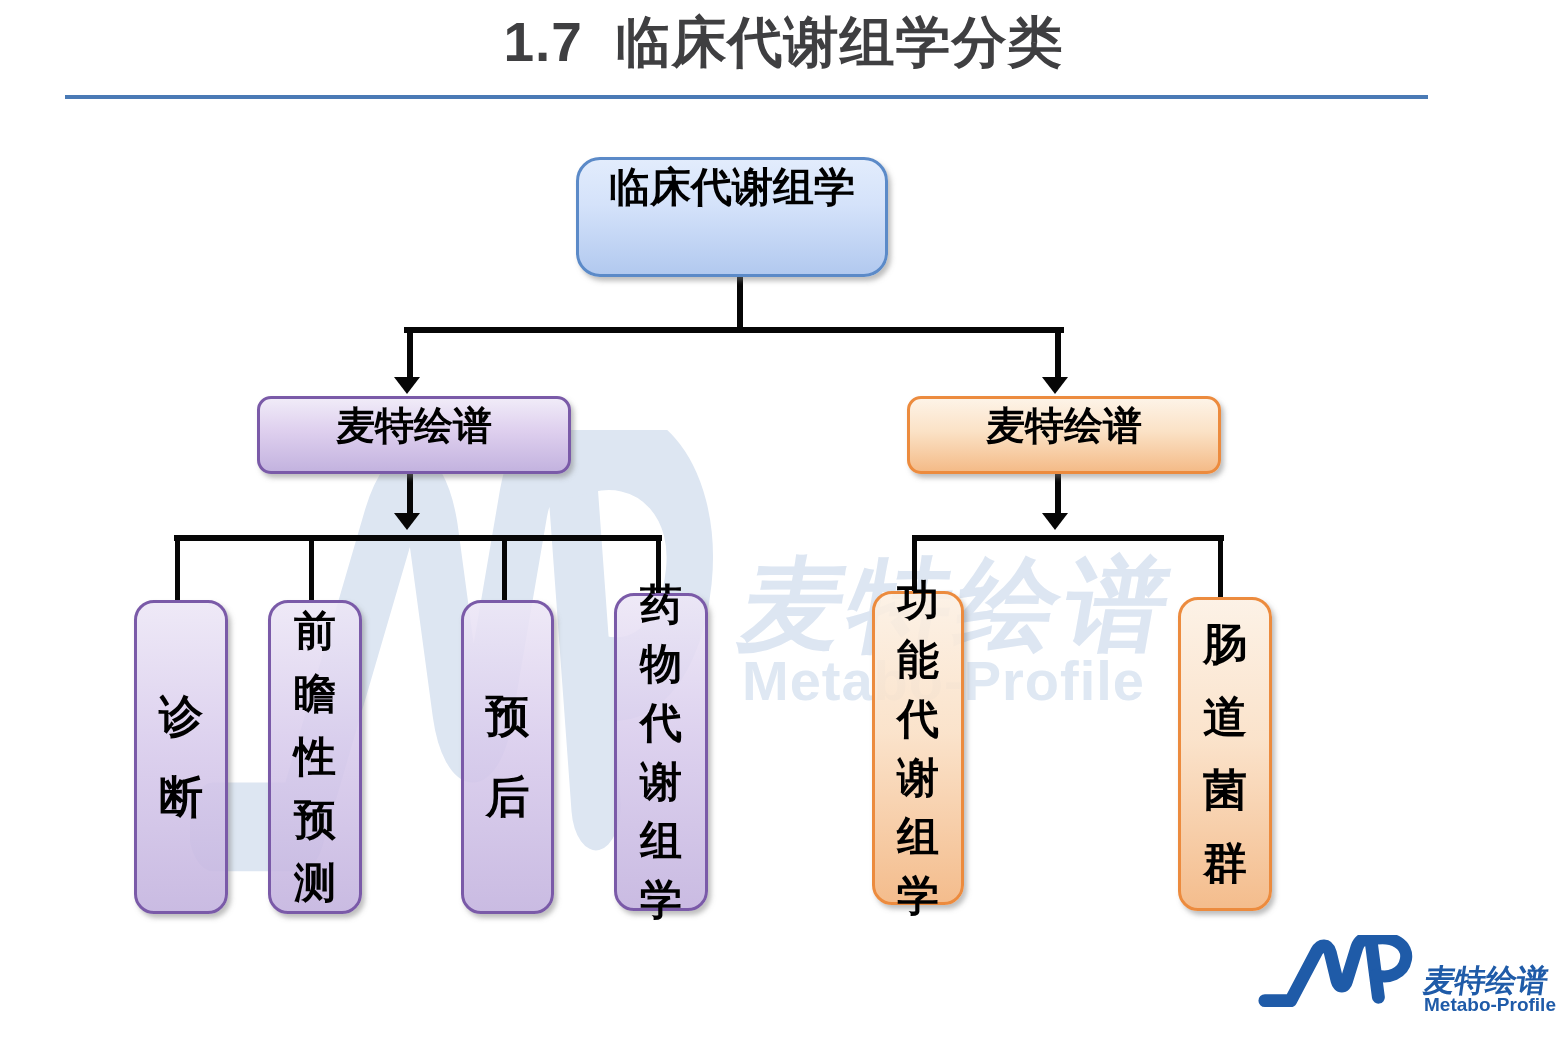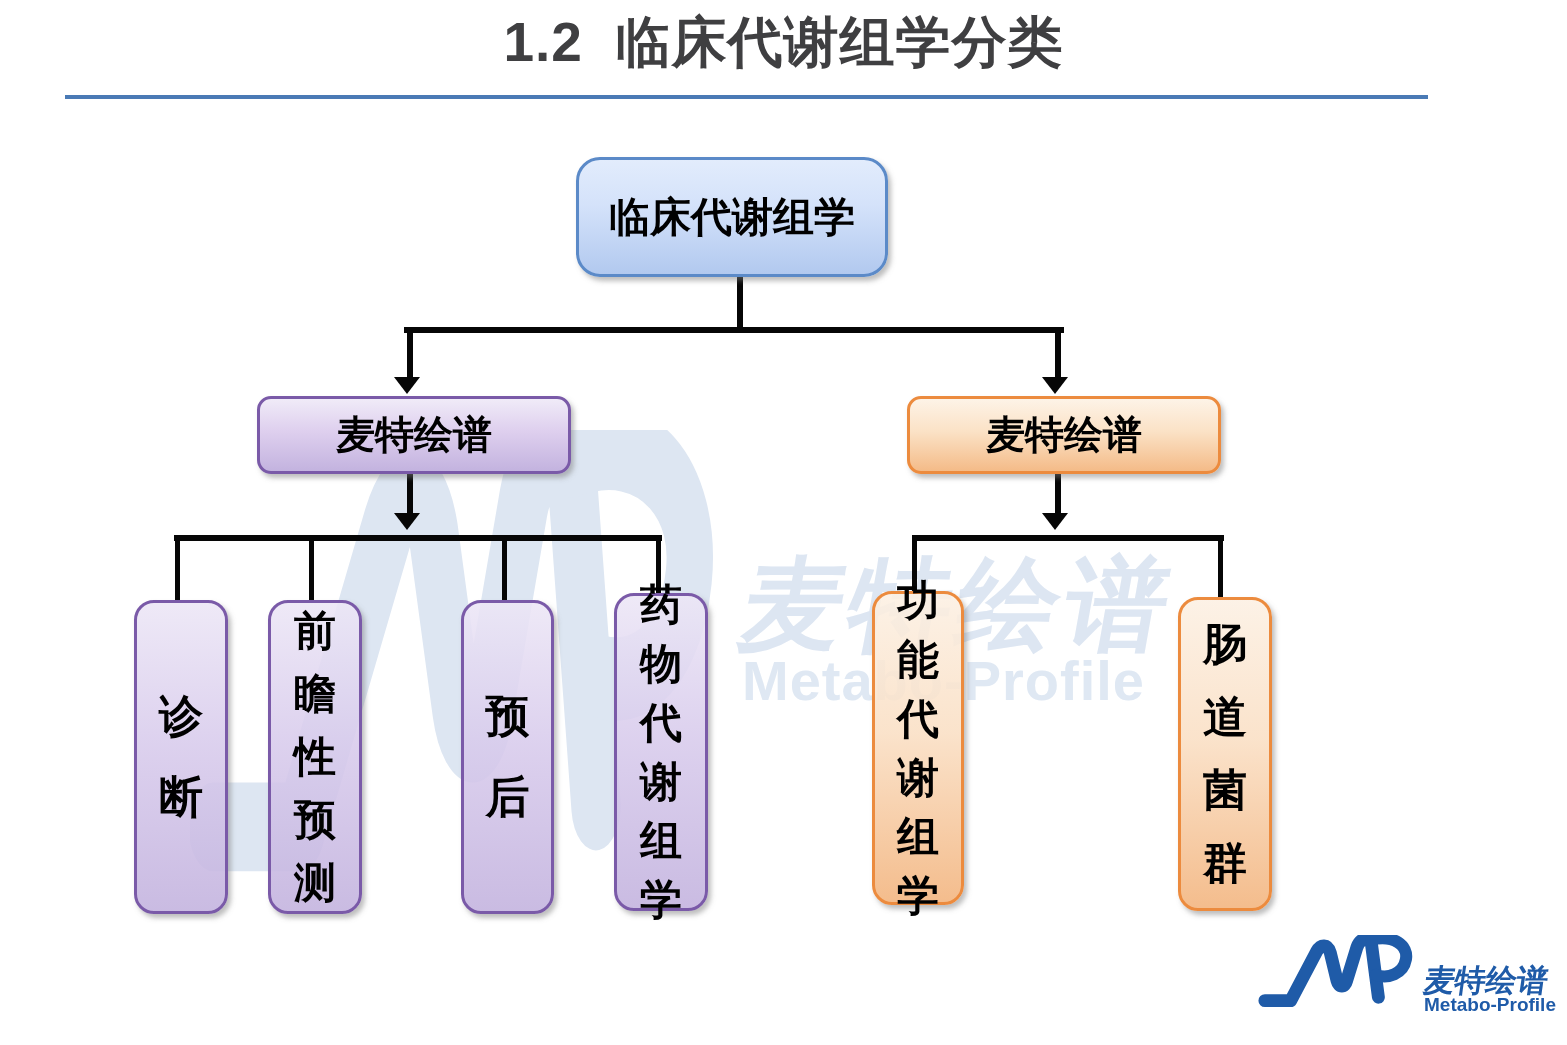--- a/index.html
+++ b/index.html
@@ -18,21 +18,21 @@
   .wm-en{position:absolute;left:742px;top:648px;font-size:56px;font-weight:800;
          color:#dfe8f3;letter-spacing:1px;white-space:nowrap;}
 
   
   .line{position:absolute;background:#060606;}
   .arrow{position:absolute;width:0;height:0;
          border-left:13px solid transparent;border-right:13px solid transparent;
          border-top:17px solid #060606;}
 
   
-  .box{position:absolute;display:flex;align-items:center;justify-content:center;
+  .box{position:absolute;display:flex;justify-content:center;
        font-weight:bold;color:#000;box-shadow:3px 4px 5px rgba(125,125,125,0.5);}
   .root{left:576px;top:157px;width:306px;height:114px;border-radius:24px;
         border:3px solid #5b8ac8;font-size:41px;
         background:linear-gradient(180deg,#e2ecfc 0%,#d4e2fa 40%,#b2c9ef 100%);}
   .l2{width:308px;height:72px;border-radius:14px;font-size:39px;top:396px;}
   .l2.purple{border:3px solid #7a5aa8;
         background:linear-gradient(180deg,#f0ebf8 0%,#decfee 45%,#c3b3df 100%);}
   .l2.orange{border:3px solid #ec8b3e;
         background:linear-gradient(180deg,#fdf3e7 0%,#fbe2c6 45%,#f4bb88 100%);}
   .vbox{position:absolute;width:88px;height:308px;border-radius:20px;
@@ -61,21 +61,21 @@
 
   <div class="wm">
     <svg style="position:absolute;left:190px;top:430px;width:580px;height:470px;" viewBox="0 0 200 90" preserveAspectRatio="none">
       <path d="M8 76 H38 L68 19 C73 10 81 10 84 20 L92 53 C94 61 101 61 103 53 L115 14 C118 5 125 3 131 3 L140 72" fill="none" stroke="#dde6f2" stroke-width="17" stroke-linecap="round" stroke-linejoin="round"></path>
       <path d="M132 5 C158 -1 175 12 172 28 C169 45 151 51 137 46" fill="none" stroke="#dde6f2" stroke-width="16" stroke-linecap="round"></path>
     </svg>
     <div class="wm-cn">麦特绘谱</div>
     <div class="wm-en">Metabo-Profile</div>
   </div>
 
-  <div class="title">1.2  临床代谢组学分类</div>
+  <div class="title">1.7  临床代谢组学分类</div>
   <div class="rule"></div>
 
   <div>
     <div class="line" style="left:737px;top:270px;width:6px;height:62px;"></div>
     <div class="line" style="left:404px;top:327px;width:660px;height:6px;"></div>
     <div class="line" style="left:407px;top:327px;width:6px;height:52px;"></div>
     <div class="arrow" style="left:394px;top:377px;"></div>
     <div class="line" style="left:1055px;top:327px;width:6px;height:52px;"></div>
     <div class="arrow" style="left:1042px;top:377px;"></div>
 

